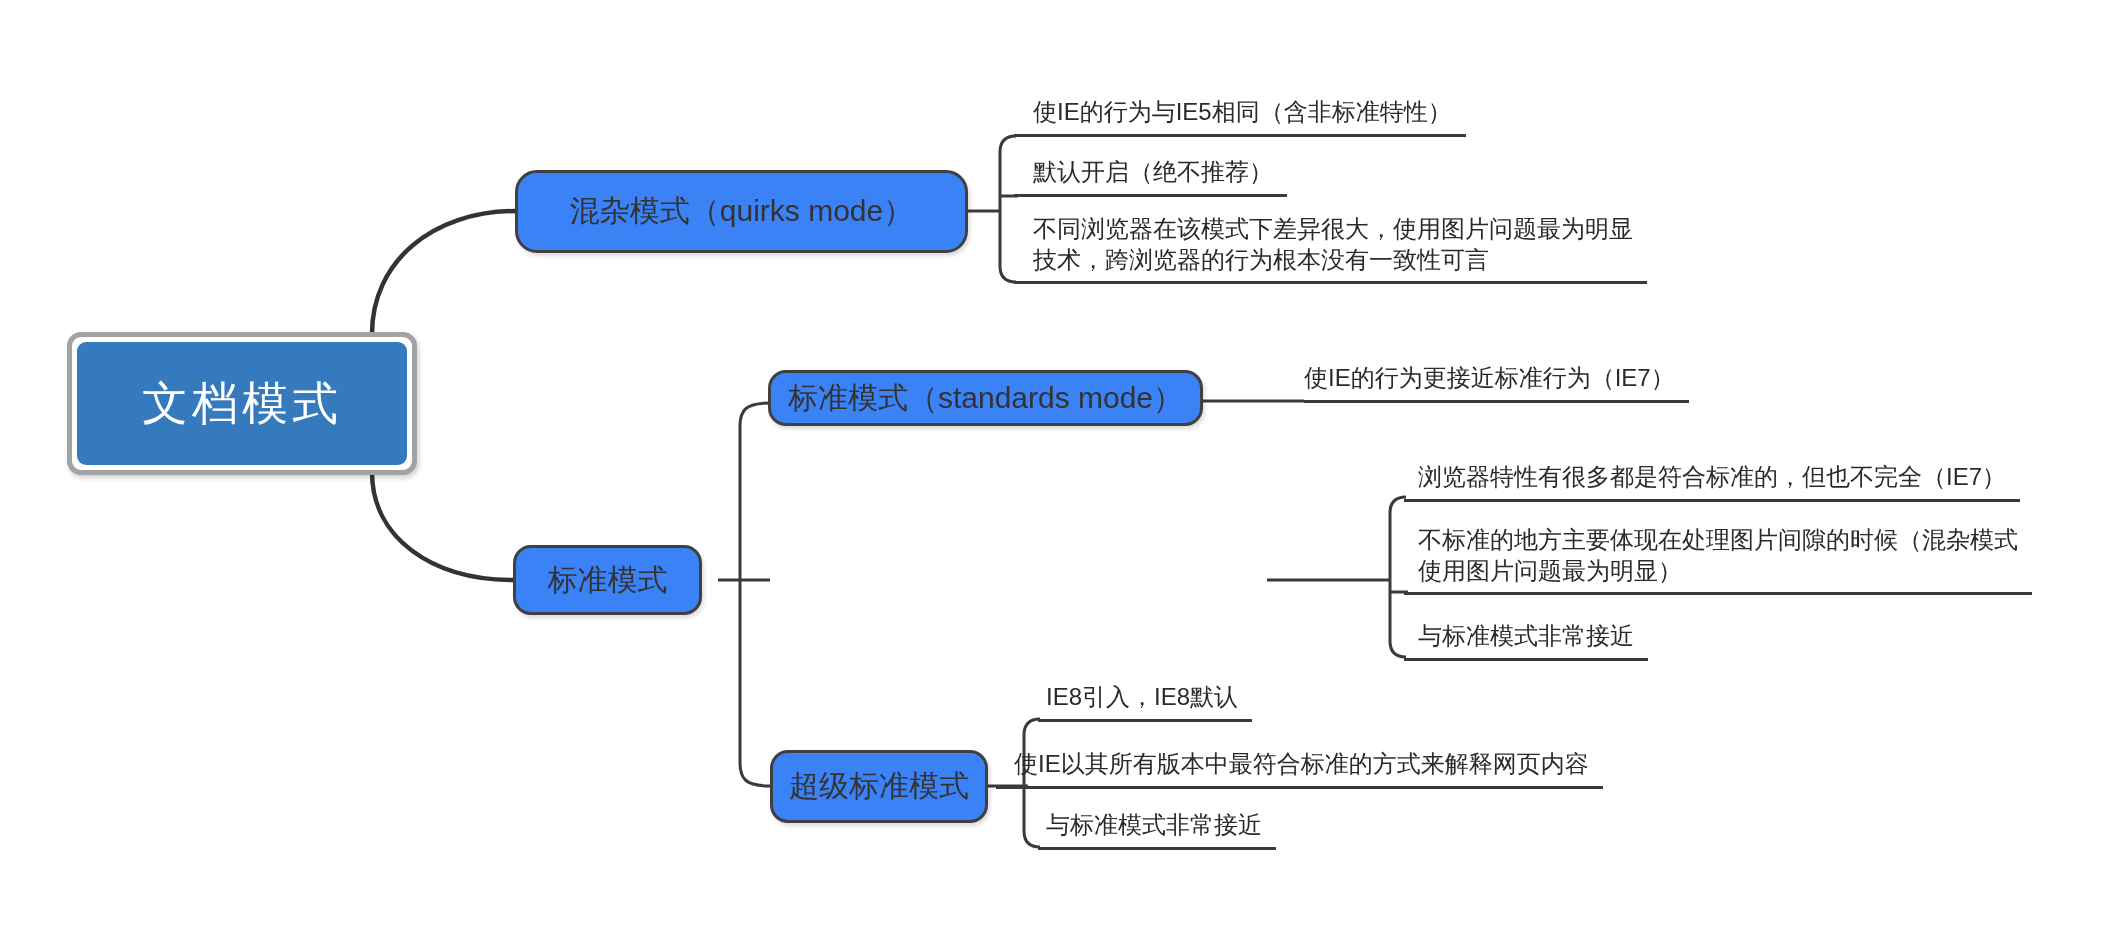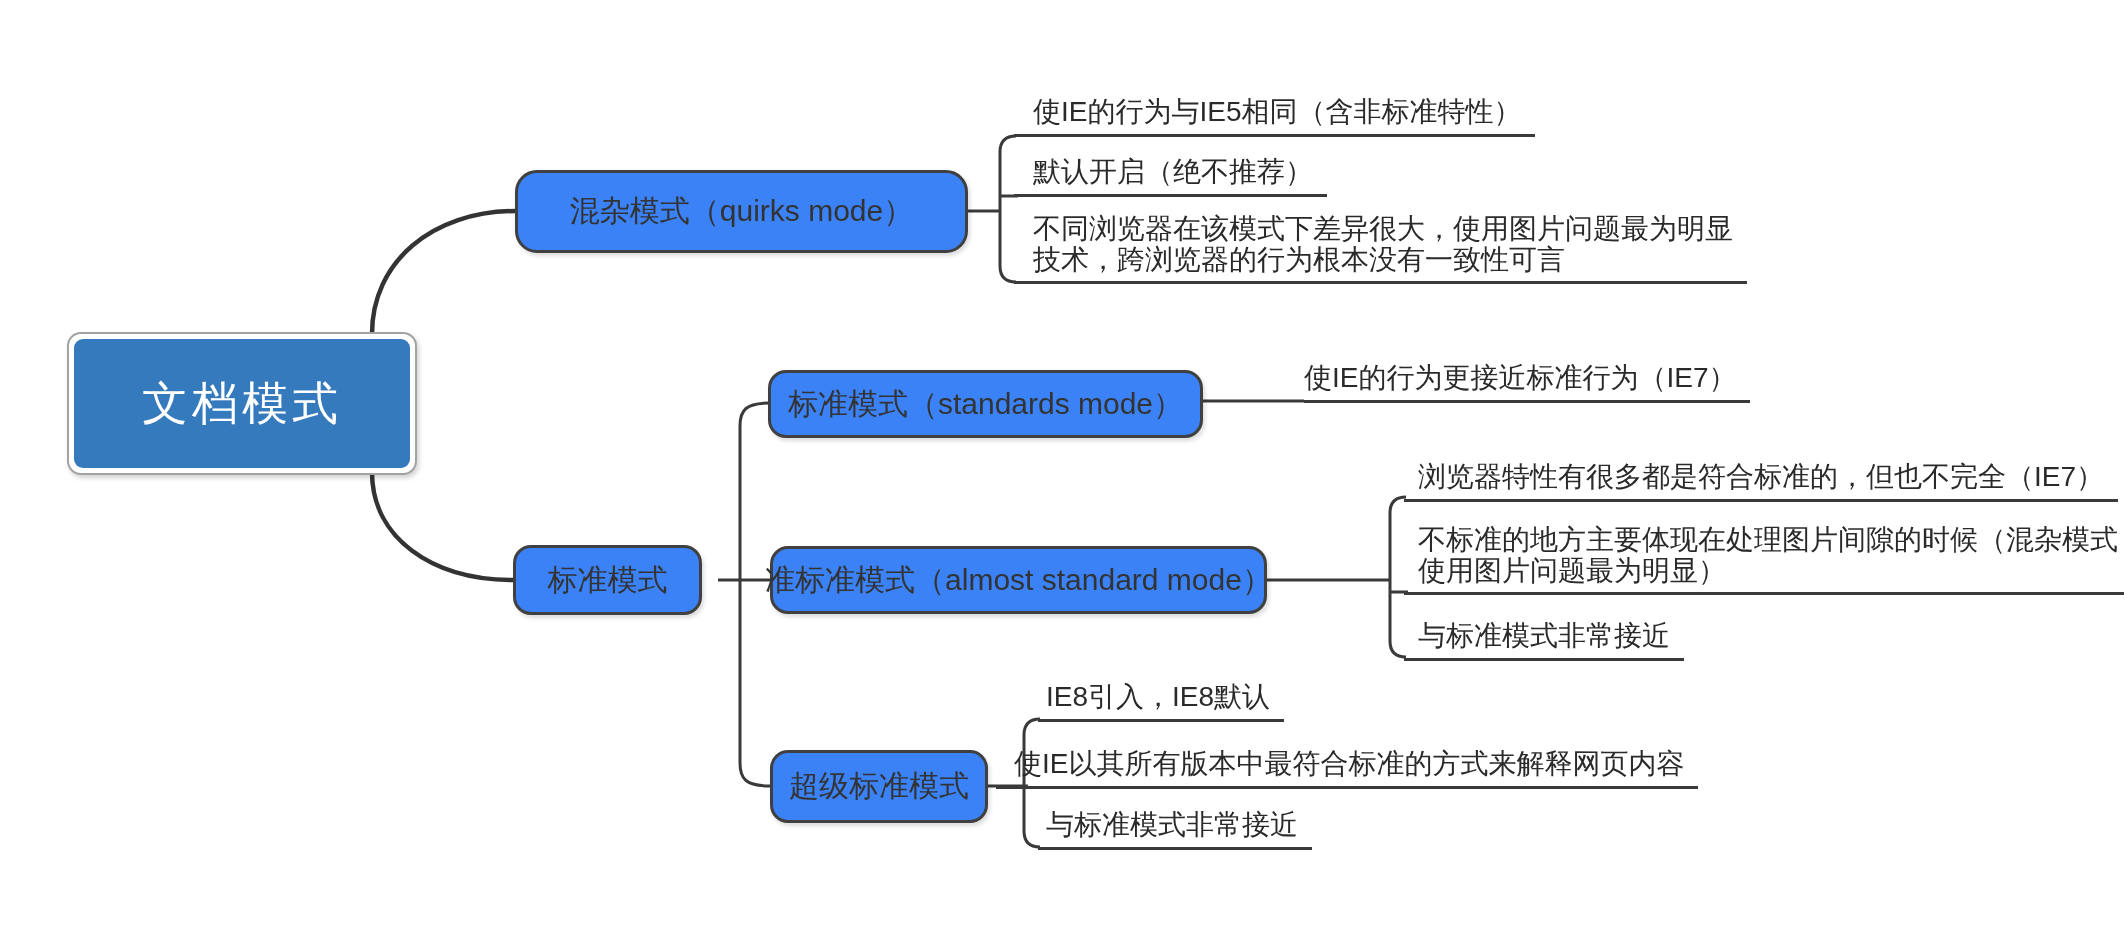--- a/index.html
+++ b/index.html
@@ -19,38 +19,38 @@
     border:3px solid #404040;
     border-radius:18px;
     box-sizing:border-box;
     font-size:30px;color:#333333;
     white-space:nowrap;
     box-shadow:2px 3px 4px rgba(0,0,0,0.14);
   }
   .root-outer{
     position:absolute;z-index:2;
     left:67px;top:332px;width:350px;height:143px;
-    border:2px solid #a3a3a3;
+    border:5px solid #a3a3a3;
     border-radius:14px;
     background:#ffffff;
     box-sizing:border-box;
     box-shadow:2px 3px 5px rgba(0,0,0,0.18);
   }
   .root-inner{
     position:absolute;inset:5px;
     background:#357abd;
     border-radius:9px;
     display:flex;align-items:center;justify-content:center;
     font-size:46px;letter-spacing:4px;color:#ffffff;
   }
   .leaf{
     position:absolute;z-index:1;
     width:-moz-fit-content;width:fit-content;
     border-bottom:3px solid #3a3a3a;
-    font-size:28px;line-height:32px;color:#2a2a2a;
+    font-size:24px;line-height:32px;color:#2a2a2a;
     padding:0 14px 6px 19px;
   }
   .leaf .ln{display:block;white-space:nowrap;}
   .leaf.two{line-height:31px;}
 </style>
 </head>
 <body>
 
 <div id="canvas">
 
@@ -92,30 +92,27 @@
   </div>
   <div class="leaf two" style="left:1014px;top:213px;">
     <span class="ln">不同浏览器在该模式下差异很大，使用图片问题最为明显</span>
     <span class="ln">技术，跨浏览器的行为根本没有一致性可言</span>
   </div>
 
   <div class="node" style="left:513px;top:545px;width:189px;height:70px;">
     <span>标准模式</span>
   </div>
 
-  <div class="node" style="left:768px;top:370px;width:435px;height:68px;justify-content:center;">
+  <div class="node" style="left:768px;top:370px;width:435px;height:56px;justify-content:center;">
     <span>标准模式（standards mode）</span>
   </div>
   <div class="leaf" style="left:1304px;top:362px;padding-left:0;">
     <span class="ln">使IE的行为更接近标准行为（IE7）</span>
   </div>
 
-  <div class="node" style="left:770px;top:546px;width:497px;height:68px;">
-    <span>准标准模式（almost standard mode）</span>
-  </div>
   <div class="leaf" style="left:1404px;top:461px;padding-left:14px;">
     <span class="ln">浏览器特性有很多都是符合标准的，但也不完全（IE7）</span>
   </div>
   <div class="leaf two" style="left:1404px;top:524px;padding-left:14px;">
     <span class="ln">不标准的地方主要体现在处理图片间隙的时候（混杂模式</span>
     <span class="ln">使用图片问题最为明显）</span>
   </div>
   <div class="leaf" style="left:1404px;top:620px;padding-left:14px;">
     <span class="ln">与标准模式非常接近</span>
   </div>

